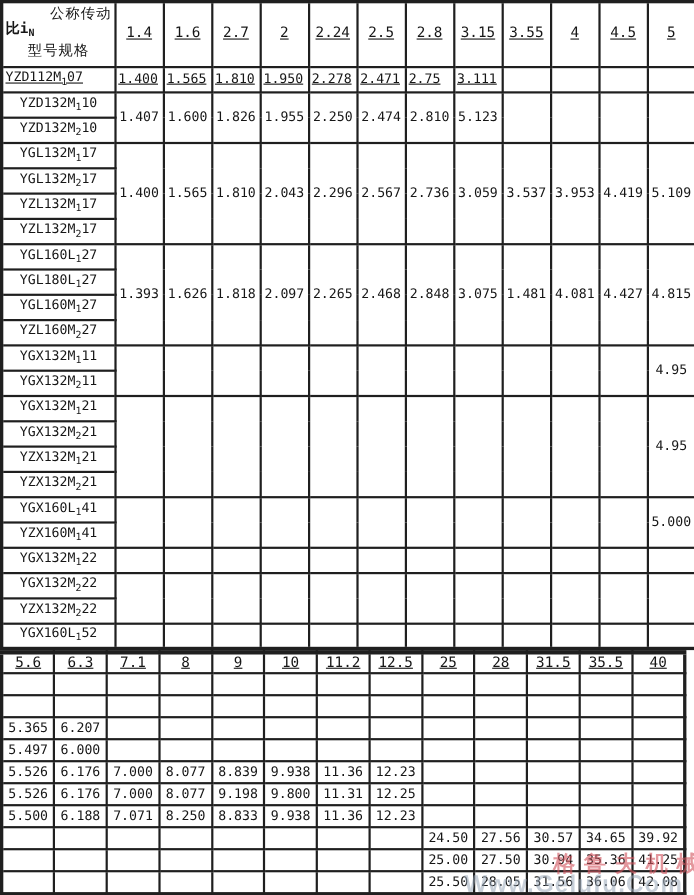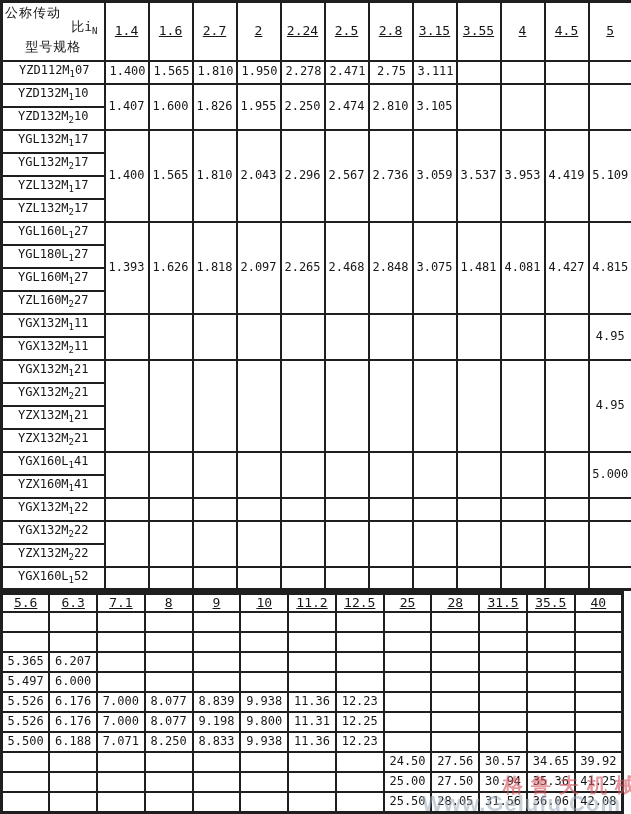--- a/index.html
+++ b/index.html
@@ -11,26 +11,26 @@
      font-size:12px;line-height:1.1;white-space:nowrap;overflow:hidden;}
   #top-table{border:3px solid #1f1f1f;}
   #bottom-table{border:3px solid #1f1f1f;border-top-width:4px;}
   #top-table thead tr{height:59px;}
   #top-table tbody tr{height:23px;}
   #bottom-table tr.hdr{height:19px;}
   #bottom-table tr.dat{height:20px;}
   td.colhead{font-size:13px;text-decoration:underline;}
   td.corner{vertical-align:top;text-align:left;font-family:"DejaVu Sans",sans-serif;
             font-size:13px;padding:1px 2px;}
-  .corner .c1{text-align:left;padding-top:2px;letter-spacing:1px;}
-  .corner .c2{text-align:right;padding-right:4px;font-family:"DejaVu Sans Mono",monospace;}
+  .corner .c1{text-align:right;padding-top:2px;letter-spacing:1px;}
+  .corner .c2{padding-right:4px;font-family:"DejaVu Sans Mono",monospace;font-weight:bold;}
   .corner .c3{text-align:center;padding-top:3px;letter-spacing:1px;}
   sub{font-size:9px;vertical-align:-3px;}
   td.model{font-size:12px;}
-  td.model.left, td.val.left{text-align:center;padding-left:2px;}
+  td.model.left, td.val.left{text-align:left;padding-left:2px;text-decoration:underline;}
   td.val{font-size:12px;}
   .wm{position:absolute;pointer-events:none;white-space:nowrap;z-index:5;}
   .wm-cn{left:486px;top:772px;font-size:20px;font-weight:bold;
          font-family:"DejaVu Sans",sans-serif;letter-spacing:8px;
          color:rgba(210,85,95,0.62);margin-left:17px;}
   .wm-url{left:422px;top:791px;font-size:22px;font-weight:bold;
           font-family:"Liberation Sans",sans-serif;letter-spacing:1px;
           color:rgba(155,170,185,0.55);}
 </style>
 </head>
@@ -93,21 +93,21 @@
         </tr>
         <tr>
           <td class="model"><span>YZD132M</span><sub>1</sub><span>10</span></td>
           <td class="val" rowspan="2">1.407</td>
           <td class="val" rowspan="2">1.600</td>
           <td class="val" rowspan="2">1.826</td>
           <td class="val" rowspan="2">1.955</td>
           <td class="val" rowspan="2">2.250</td>
           <td class="val" rowspan="2">2.474</td>
           <td class="val" rowspan="2">2.810</td>
-          <td class="val" rowspan="2">3.105</td>
+          <td class="val" rowspan="2">5.123</td>
           <td class="val" rowspan="2"></td>
           <td class="val" rowspan="2"></td>
           <td class="val" rowspan="2"></td>
           <td class="val" rowspan="2"></td>
         </tr>
         <tr>
           <td class="model"><span>YZD132M</span><sub>2</sub><span>10</span></td>
         </tr>
         <tr>
           <td class="model"><span>YGL132M</span><sub>1</sub><span>17</span></td>

